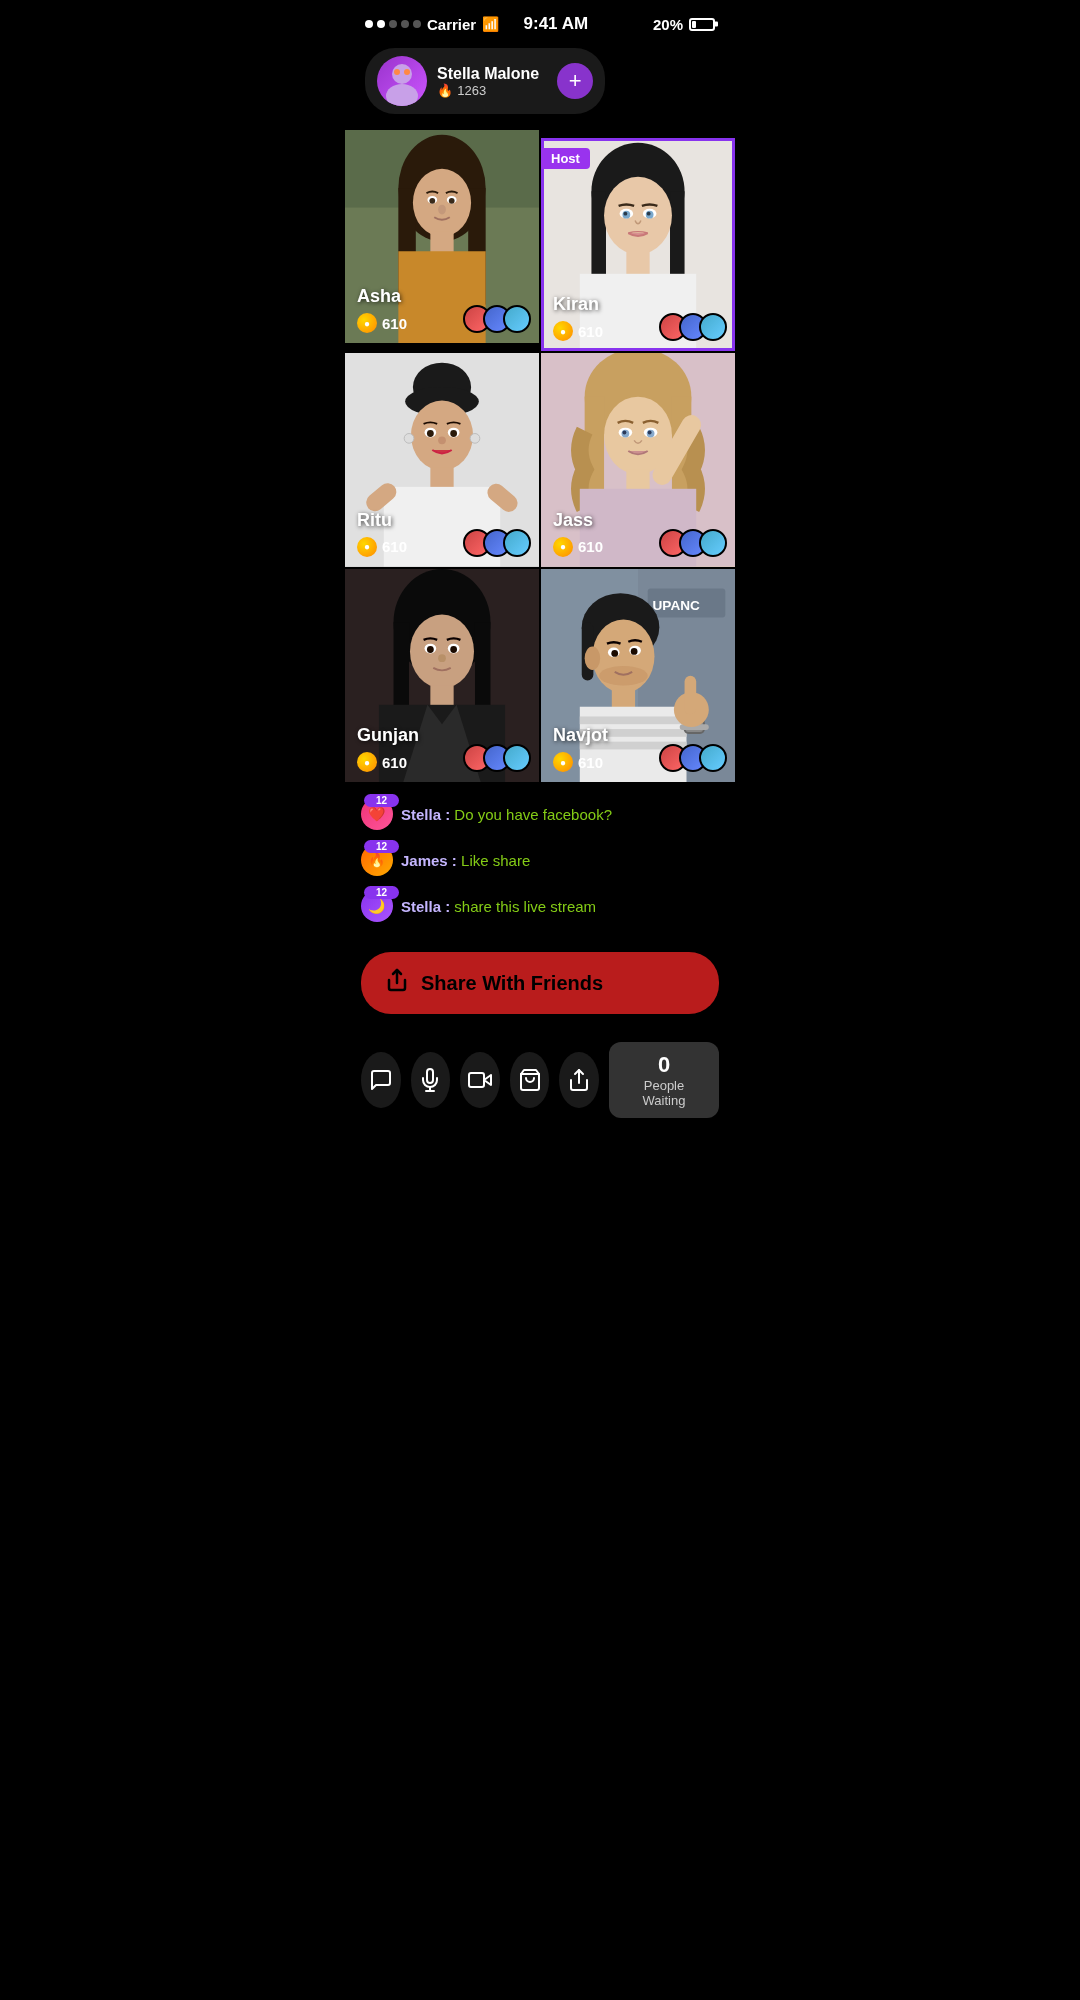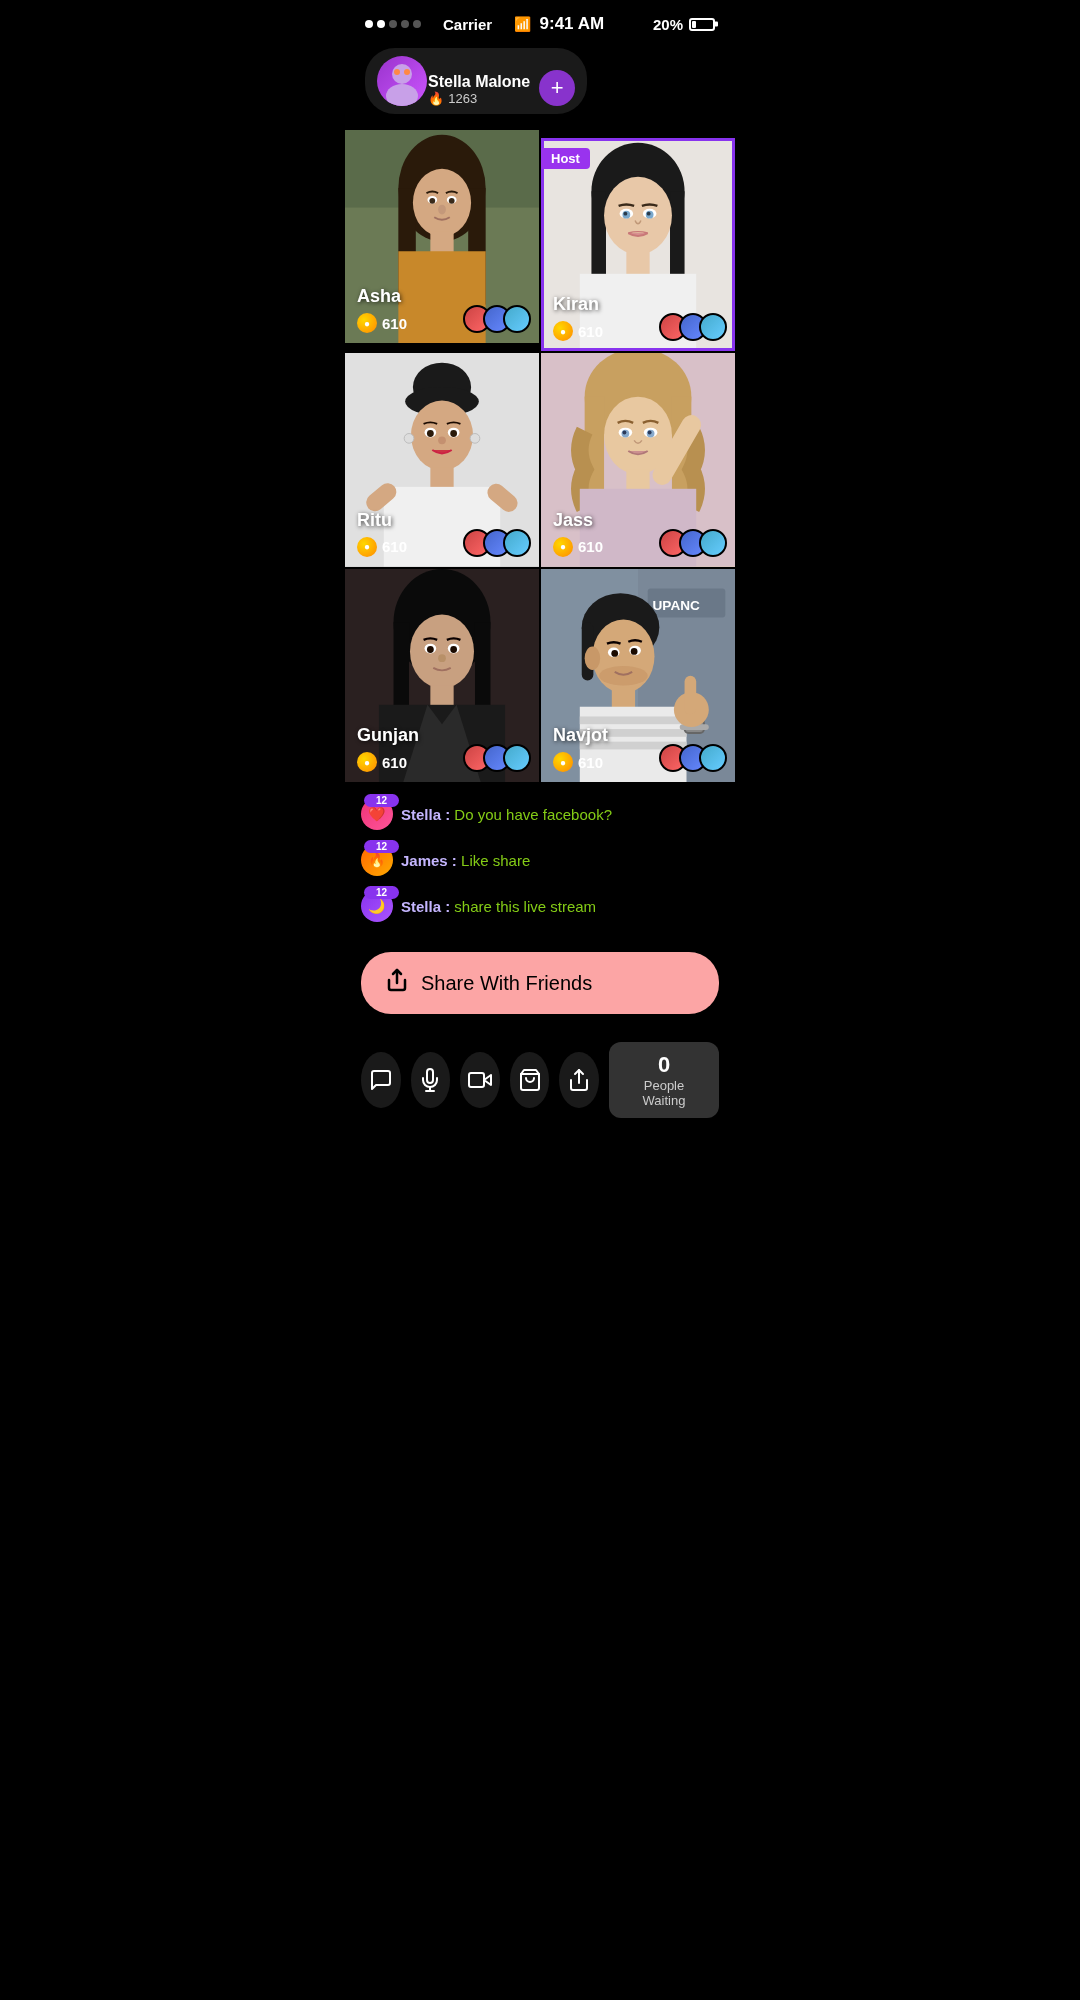--- a/index.html
+++ b/index.html
@@ -17,21 +17,21 @@
 
     
     .status-bar {
       display: flex;
       justify-content: space-between;
       align-items: center;
       padding: 14px 20px 6px;
       font-size: 15px;
       font-weight: 600;
     }
-    .status-left { display: flex; align-items: center; gap: 22px; justify-content: center; }
+    .status-left { display: flex; align-items: center; gap: 6px; justify-content: center; }
     .signal-dots { display: flex; gap: 4px; }
     .signal-dot {
       width: 8px; height: 8px; border-radius: 50%; background: #fff;
     }
     .signal-dot.empty { background: #555; }
     .wifi-icon { font-size: 14px; }
     .status-center { font-size: 17px; font-weight: 600; }
     .status-right { display: flex; align-items: center; gap: 6px; font-size: 15px; margin-left: 41px; }
     .battery-icon {
       width: 26px; height: 13px; border: 2px solid #fff; border-radius: 3px;
@@ -42,27 +42,27 @@
       position: absolute; right: -5px; top: 50%; transform: translateY(-50%);
       border-radius: 0 1px 1px 0;
     }
     .battery-fill {
       width: 20%; height: 100%; background: #fff; border-radius: 1px;
     }
 
     
     .profile-card {
       display: flex;
-      align-items: flex-end;
+      align-items: center;
       background: #1a1a1a;
       border-radius: 30px;
       margin: 8px 20px 16px;
       padding: 8px 12px;
       width: fit-content;
-      gap: 1px;
+      gap: 10px;
     }
     .profile-avatar {
       width: 50px; height: 50px; border-radius: 50%;
       background: linear-gradient(135deg, #8844ee, #cc44ee);
       overflow: hidden; position: relative;
       display: flex; align-items: center; justify-content: center;
     }
     .profile-avatar-inner {
       width: 100%; height: 100%;
       background: linear-gradient(135deg, #9933cc, #cc55ff);
@@ -193,30 +193,30 @@
     .badge-heart { background: linear-gradient(135deg, #ee3377, #ff5599); }
     .badge-fire { background: linear-gradient(135deg, #ff6600, #ffaa00); }
     .badge-purple { background: linear-gradient(135deg, #8833ee, #aa55ff); }
 
     
     .share-section {
       padding: 8px 16px 16px;
     }
     .share-button {
       width: 100%;
-      background: #fca5a5;
+      background: #b91c1c;
       border: none;
       border-radius: 30px;
       padding: 16px 24px;
       display: flex;
       align-items: center;
       gap: 12px;
       cursor: pointer;
       font-size: 20px;
-      font-weight: 400;
+      font-weight: 700;
       color: #000;
     }
     .share-button-icon { font-size: 22px; color: #000; }
 
     
     .bottom-bar {
       display: flex;
       align-items: center;
       padding: 12px 16px 20px;
       gap: 0;

